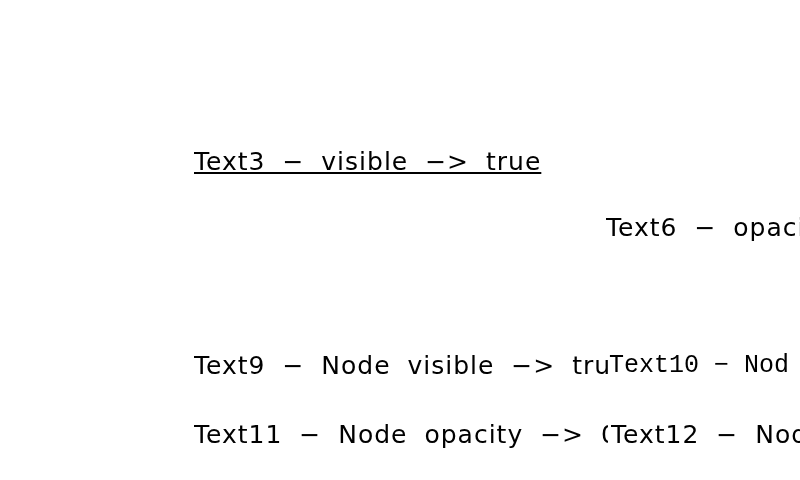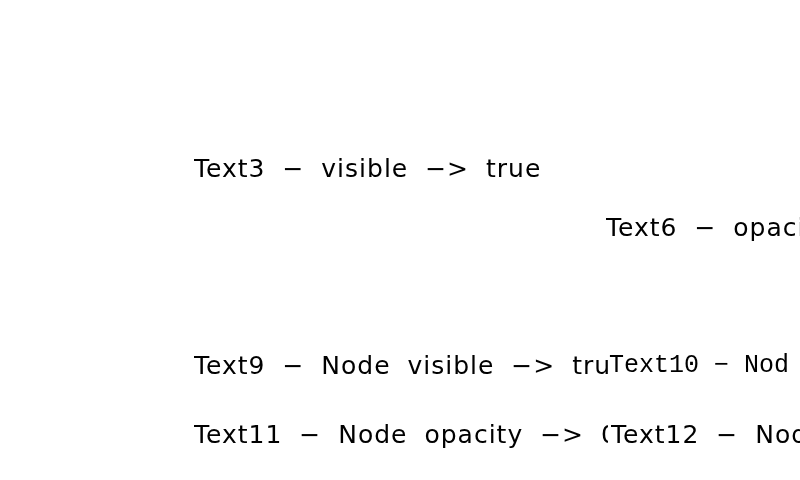--- a/index.html
+++ b/index.html
@@ -34,21 +34,21 @@
     font-family: "DejaVu Sans", sans-serif;
     letter-spacing: 1px;
     word-spacing: 8px;
   }
   .mono {
     font-family: "DejaVu Sans Mono", monospace;
     letter-spacing: 0;
     word-spacing: 0;
   }
   
-  .t3  { left: 194px; top: 154px; width: 440px; }
+  .t3  { left: 194px; top: 147px; width: 440px; text-decoration: underline; }
   
   .t6  { left: 606px; top: 213px; width: 194px; }
   
   .t9  { left: 194px; top: 351px; width: 414px; }
   .t10 { left: 609px; top: 351px; width: 191px; font-family: Liberation Mono, monospace; }
   
   .t11 { left: 194px; top: 420px; width: 414px; }
   .t12 { left: 611px; top: 420px; width: 189px; }
 </style>
 </head>

